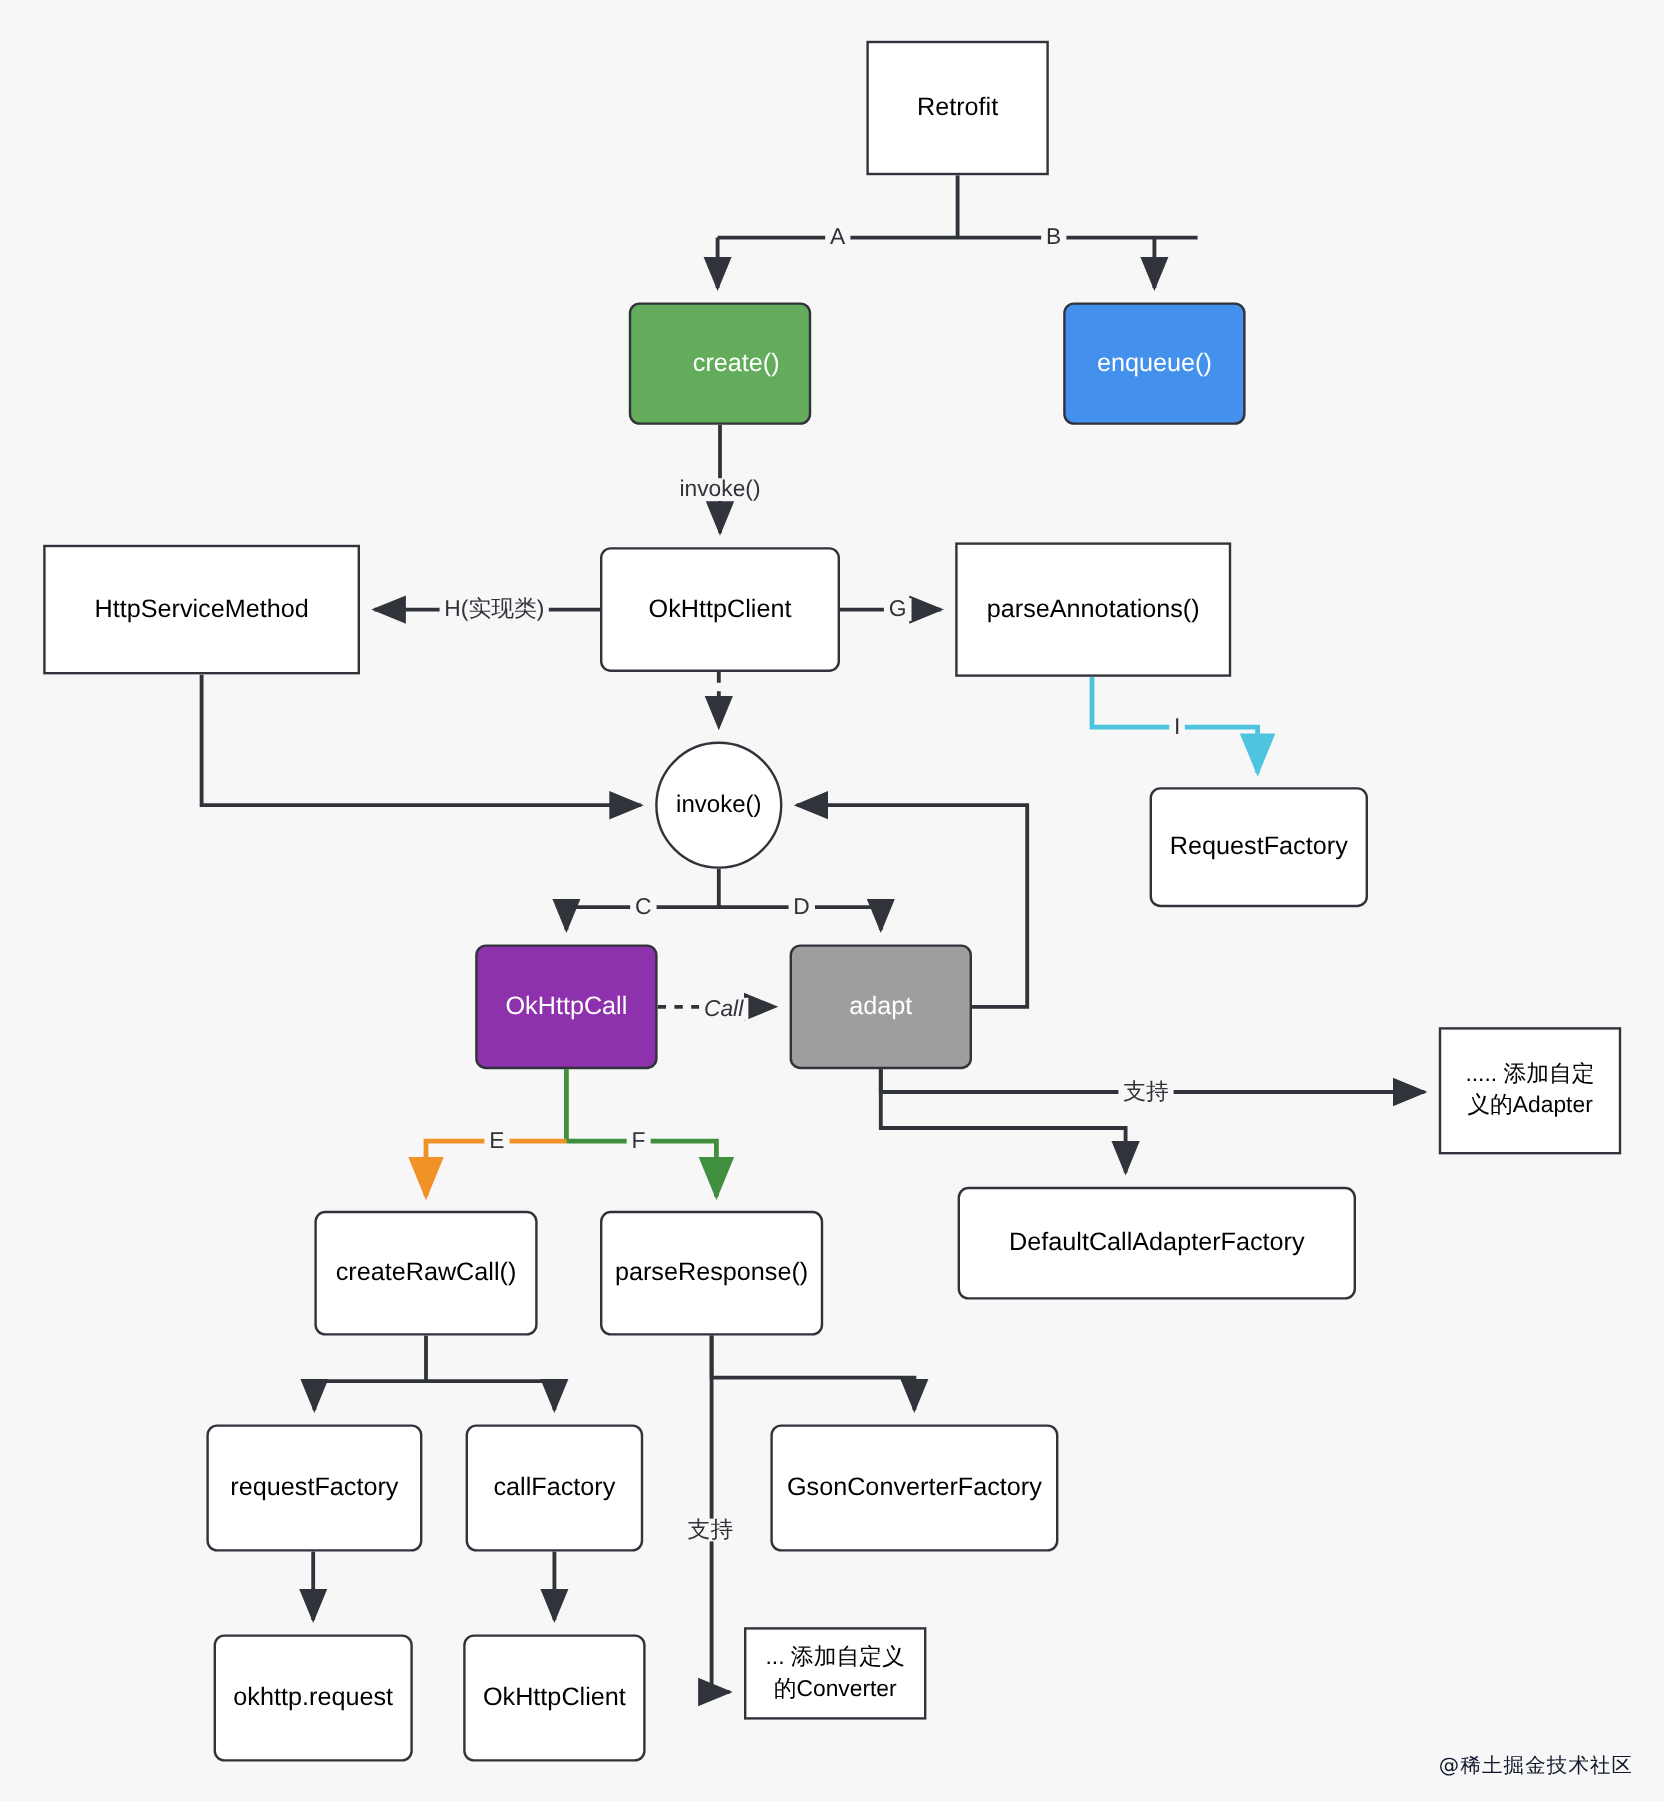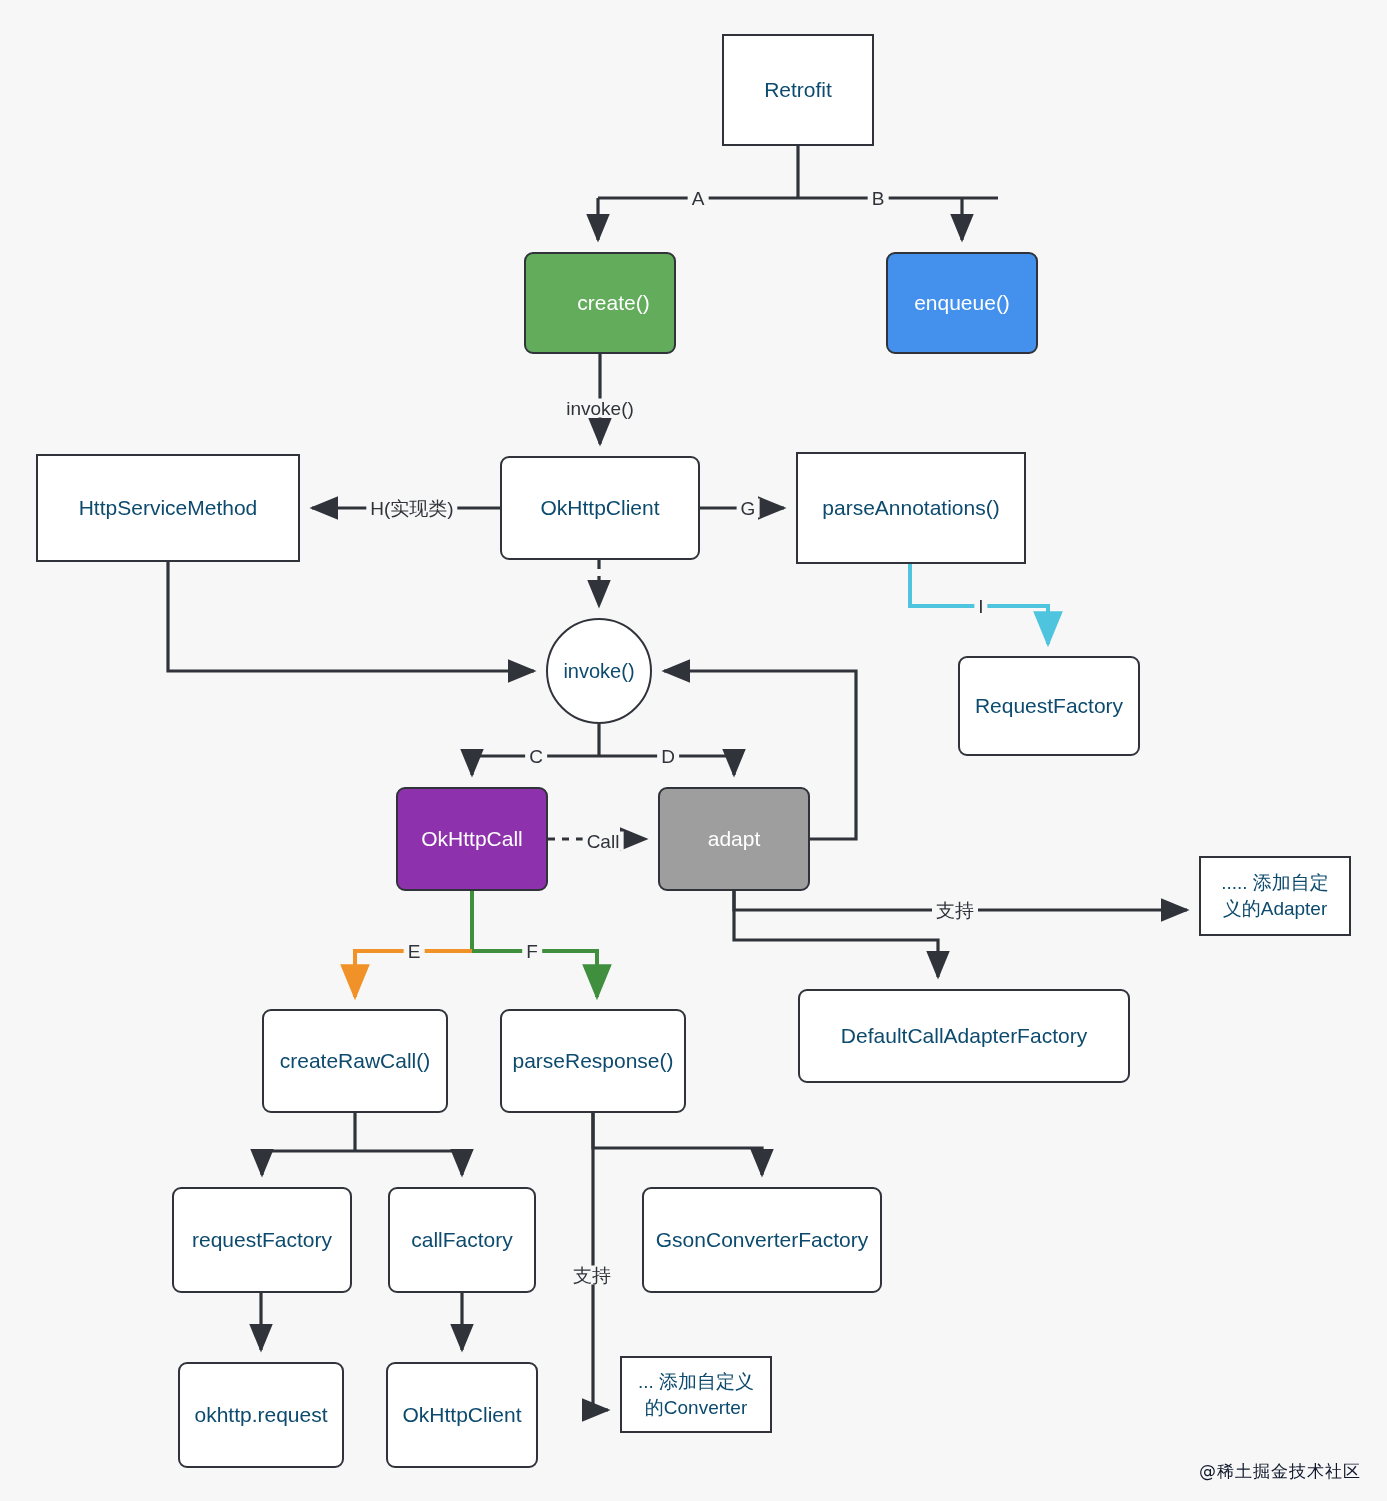--- a/index.html
+++ b/index.html
@@ -21,21 +21,21 @@
     top: 0;
     width: 1387px;
     height: 1501px;
     pointer-events: none;
   }
   .node {
     position: absolute;
     box-sizing: border-box;
     border: 2.5px solid #30343a;
     background: #ffffff;
-    color: #0c4a6e;
+    color: #000000;
     display: flex;
     align-items: center;
     justify-content: center;
     text-align: center;
     font-size: 21px;
     line-height: 1.35;
     font-family: "Liberation Sans", "DejaVu Sans", sans-serif;
     white-space: pre-line;
   }
   .node.rounded { border-radius: 9px; }
@@ -161,42 +161,42 @@
   <div class="node square" style="left:722px;top:34px;width:152px;height:112px;">Retrofit</div>
   <div class="node rounded filled" style="left:524px;top:252px;width:152px;height:102px;background:#62ac5c;padding-left:27px;">create()</div>
   <div class="node rounded filled" style="left:886px;top:252px;width:152px;height:102px;background:#4391ec;">enqueue()</div>
   <div class="node square" style="left:36px;top:454px;width:264px;height:108px;">HttpServiceMethod</div>
   <div class="node rounded" style="left:500px;top:456px;width:200px;height:104px;">OkHttpClient</div>
   <div class="node square" style="left:796px;top:452px;width:230px;height:112px;">parseAnnotations()</div>
   <div class="node circle" style="left:546px;top:618px;width:106px;height:106px;font-size:20px;">invoke()</div>
   <div class="node rounded" style="left:958px;top:656px;width:182px;height:100px;">RequestFactory</div>
   <div class="node rounded filled" style="left:396px;top:787px;width:152px;height:104px;background:#8e31ad;">OkHttpCall</div>
   <div class="node rounded filled" style="left:658px;top:787px;width:152px;height:104px;background:#9e9e9e;">adapt</div>
-  <div class="node square" style="left:1199px;top:856px;width:152px;height:80px;font-size:19px;">..... 添加自定
+  <div class="node square" style="left:1199px;top:856px;width:152px;height:106px;font-size:19px;">..... 添加自定
 义的Adapter</div>
   <div class="node rounded" style="left:798px;top:989px;width:332px;height:94px;">DefaultCallAdapterFactory</div>
   <div class="node rounded" style="left:262px;top:1009px;width:186px;height:104px;">createRawCall()</div>
   <div class="node rounded" style="left:500px;top:1009px;width:186px;height:104px;">parseResponse()</div>
   <div class="node rounded" style="left:172px;top:1187px;width:180px;height:106px;">requestFactory</div>
   <div class="node rounded" style="left:388px;top:1187px;width:148px;height:106px;">callFactory</div>
   <div class="node rounded" style="left:642px;top:1187px;width:240px;height:106px;">GsonConverterFactory</div>
   <div class="node rounded" style="left:178px;top:1362px;width:166px;height:106px;">okhttp.request</div>
   <div class="node rounded" style="left:386px;top:1362px;width:152px;height:106px;">OkHttpClient</div>
   <div class="node square" style="left:620px;top:1356px;width:152px;height:77px;font-size:19px;">... 添加自定义
 的Converter</div>
 
   <div class="edge-label" style="left:698px;top:198px;">A</div>
   <div class="edge-label" style="left:878px;top:198px;">B</div>
   <div class="edge-label" style="left:600px;top:408px;">invoke()</div>
   <div class="edge-label cn" style="left:398px;top:508px;margin-left:14px;">H(实现类)</div>
   <div class="edge-label" style="left:748px;top:508px;">G</div>
   <div class="edge-label" style="left:981px;top:606px;">I</div>
   <div class="edge-label" style="left:536px;top:756px;">C</div>
   <div class="edge-label" style="left:668px;top:756px;">D</div>
-  <div class="edge-label" style="left:603px;top:841px;">Call</div>
+  <div class="edge-label" style="left:603px;top:841px;font-style:italic;">Call</div>
   <div class="edge-label" style="left:414px;top:951px;">E</div>
   <div class="edge-label" style="left:532px;top:951px;">F</div>
   <div class="edge-label cn" style="left:955px;top:910px;">支持</div>
   <div class="edge-label cn" style="left:592px;top:1275px;">支持</div>
 
   <div id="watermark">@稀土掘金技术社区</div>
 
 </div>
 
 </body></html>

